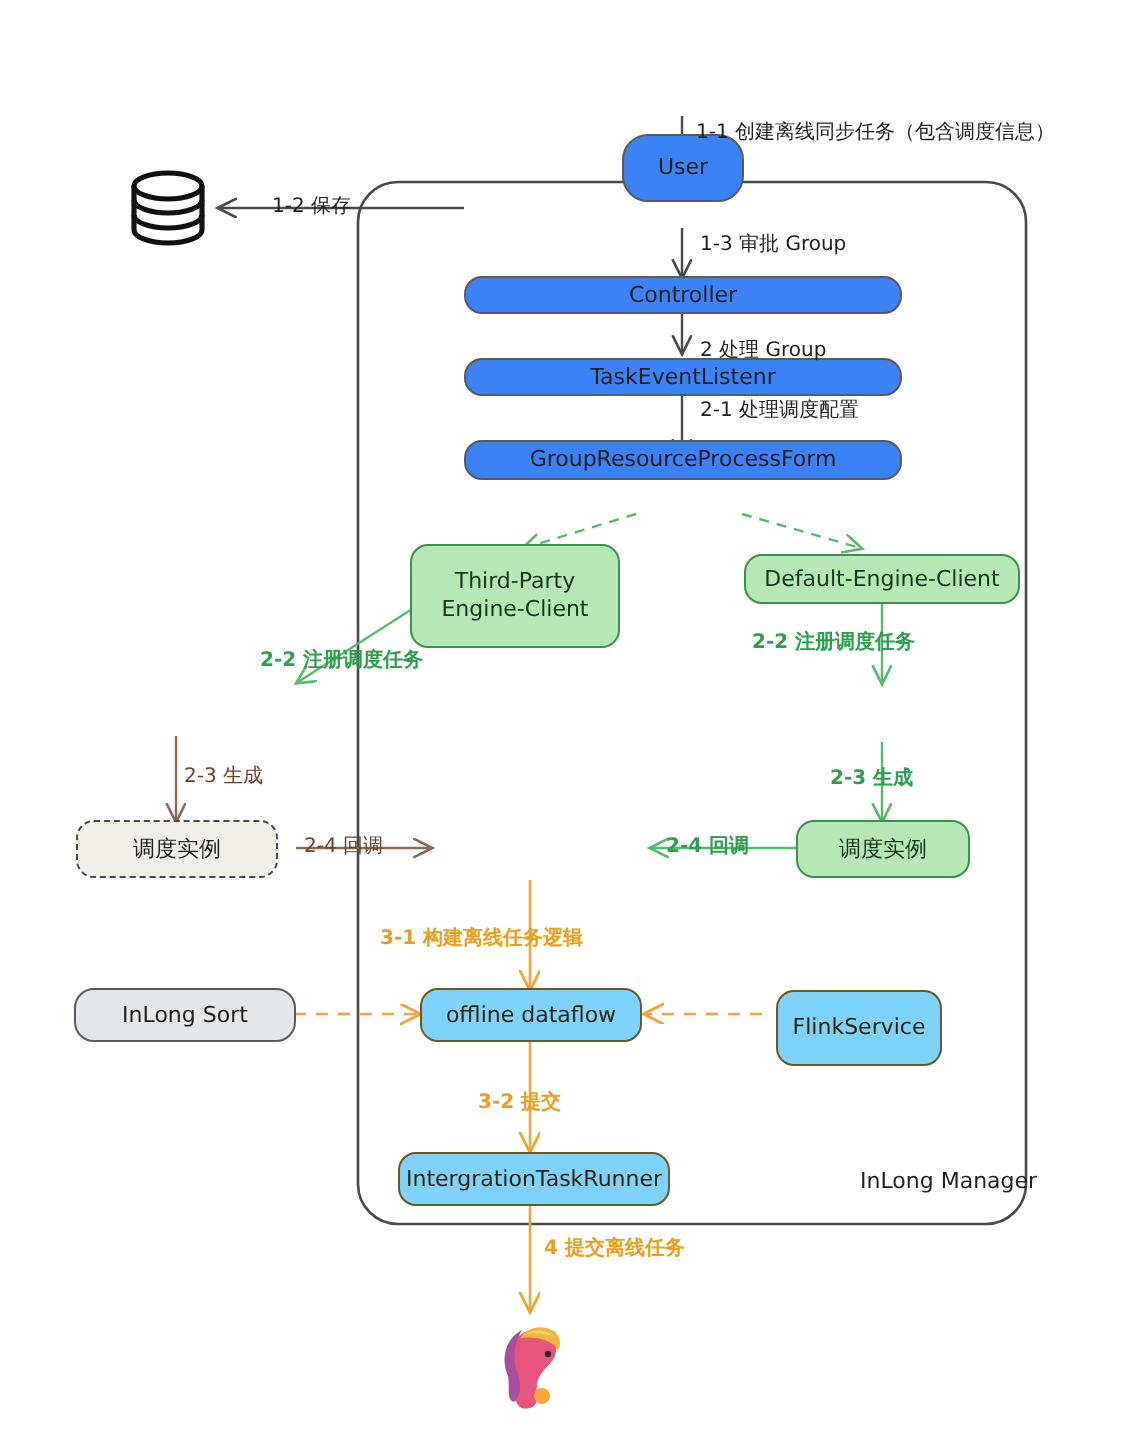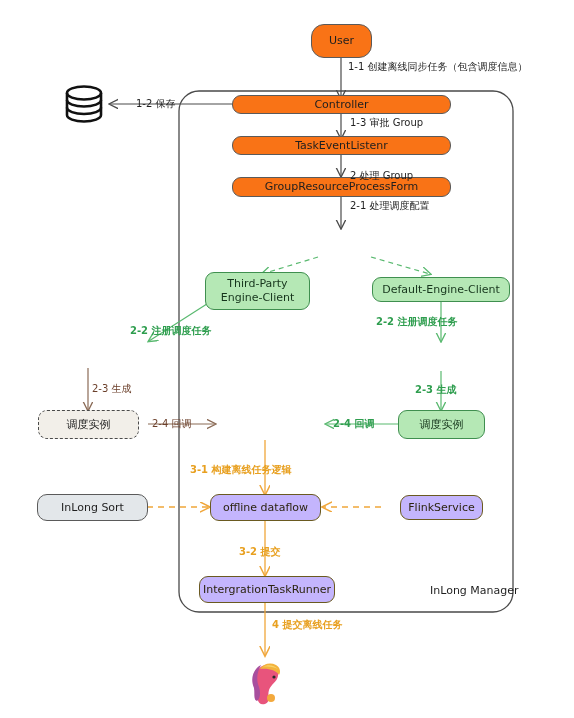--- a/index.html
+++ b/index.html
@@ -33,30 +33,31 @@
     text-align: center;
     border-radius: 9px;
     font-family: "DejaVu Sans", sans-serif;
     font-size: 11px;
     line-height: 1.25;
     color: #1f1f1f;
     padding: 2px 4px;
     white-space: pre-line;
   }
   .node.plain {
-    background: #f97316;
+    background: #3b82f6;
     border: 1.3px solid #5a5a5a;
+    margin-top: 43px;
   }
   .node.green {
     background: #b5e8b5;
     border: 1.5px solid #3f8f4f;
     color: #16351c;
   }
   .node.yellow {
-    background: #c4b5fd;
+    background: #7dd3fc;
     border: 1.5px solid #6a5a20;
     color: #2c2410;
     text-align: right;
   }
   .node.grey {
     background: #e3e7ea;
     border: 1.5px solid #5a5a5a;
     color: #1f1f1f;
   }
   .node.dashed {
@@ -177,37 +178,37 @@
 
   <div class="node plain round" style="left:311px; top:24px; width:61px; height:34px;">User</div>
 
   <div class="node plain" style="left:232px; top:95px; width:219px; height:19px;">Controller</div>
 
   <div class="node plain" style="left:232px; top:177px; width:219px; height:20px;">GroupResourceProcessForm</div>
 
   <div class="node plain" style="left:232px; top:136px; width:219px; height:19px;">TaskEventListenr</div>
 
 
-  <div class="node green" style="left:205px; top:272px; width:105px; height:38px;">Third-Party
+  <div class="node green" style="left:205px; top:272px; width:105px; height:52px;">Third-Party
 Engine-Client</div>
 
   <div class="node green" style="left:372px; top:277px; width:138px; height:25px;">Default-Engine-Client</div>
 
 
 
   <div class="node dashed" style="left:38px; top:410px; width:101px; height:29px;">调度实例</div>
 
   <div class="node green" style="left:398px; top:410px; width:87px; height:29px;">调度实例</div>
 
 
   <div class="node grey" style="left:37px; top:494px; width:111px; height:27px;border-radius:10px;">InLong Sort</div>
 
   <div class="node yellow" style="left:210px; top:494px; width:111px; height:27px;">offline dataflow</div>
 
-  <div class="node yellow" style="left:400px; top:495px; width:83px; height:25px;">FlinkService</div>
+  <div class="node yellow" style="left:388px; top:495px; width:83px; height:38px;">FlinkService</div>
 
   <div class="node yellow" style="left:199px; top:576px; width:136px; height:27px;">IntergrationTaskRunner</div>
 
   <div class="label dark" style="left:348px; top:61px;">1-1 创建离线同步任务（包含调度信息）</div>
 
   <div class="label dark" style="left:136px; top:98px;">1-2 保存</div>
 
   <div class="label dark" style="left:350px; top:117px;">1-3 审批 Group</div>
 
   <div class="label dark" style="left:350px; top:170px;">2 处理 Group</div>

